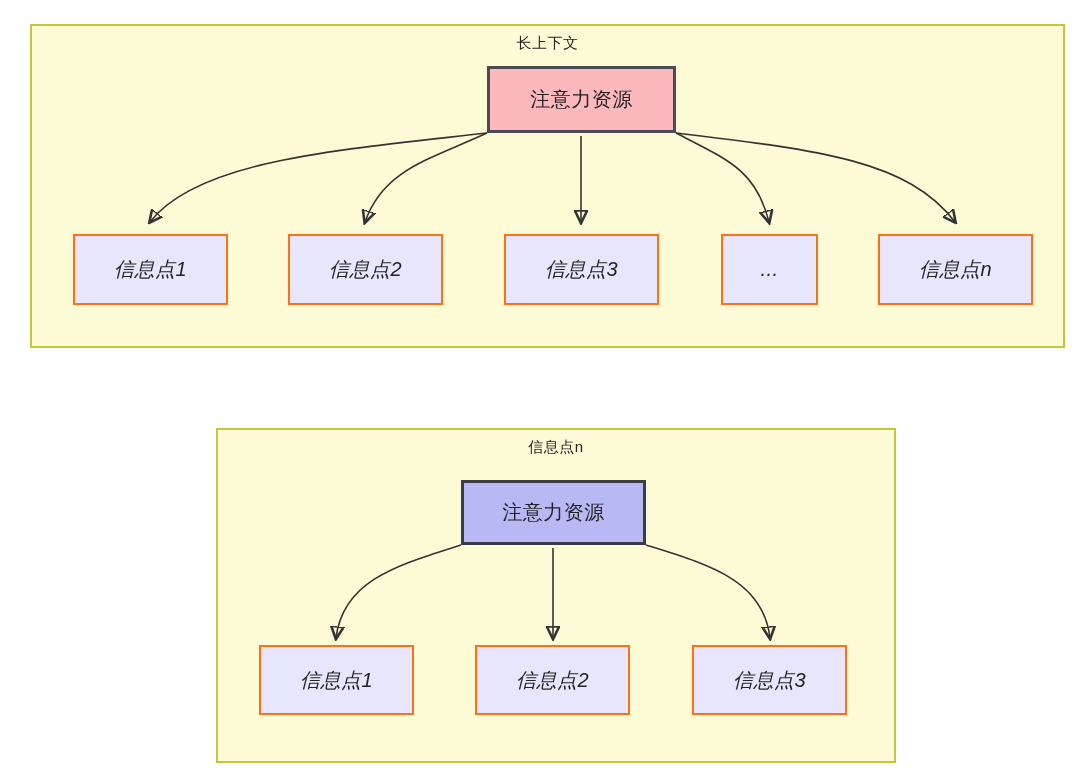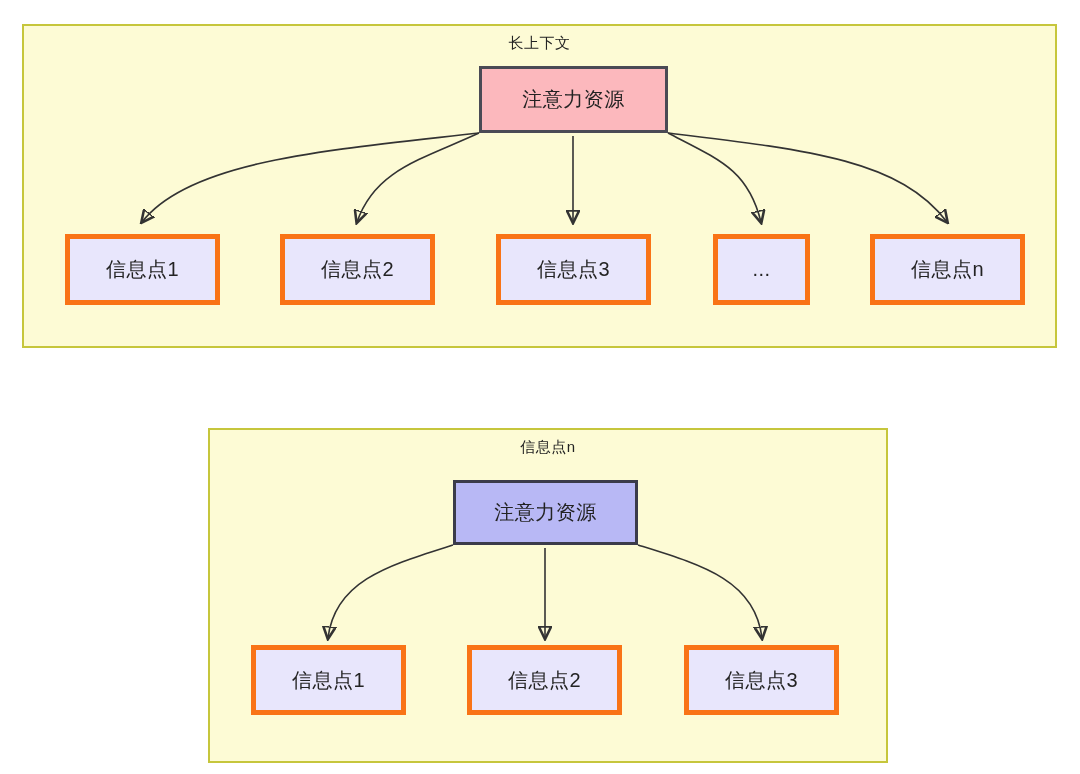--- a/index.html
+++ b/index.html
@@ -10,21 +10,21 @@
   }
   body {
     width: 1080px;
     height: 774px;
     position: relative;
     font-family: "Liberation Sans", "DejaVu Sans", sans-serif;
     overflow: hidden;
   }
   #stage {
     position: absolute;
-    left: 0; top: 0;
+    left: 8px; top: 0;
     width: 920px;
     height: 774px;
   }
   .container-box {
     position: absolute;
     background: #fdfbd5;
     border: 2px solid #c6c63c;
     box-sizing: border-box;
   }
   #container-long {
@@ -63,21 +63,22 @@
   .node-attention-red {
     background: #fcb8bd;
     border: 3px solid #4a4a55;
   }
   .node-attention-blue {
     background: #b8b8f5;
     border: 3px solid #3b3b4a;
   }
   .node-info {
     background: #e8e6fc;
-    border: 5px solid #f97316;
+    border: 2px solid #f97316;
+    font-style: italic;
   }
   svg.edges {
     position: absolute;
     left: 0; top: 0;
     width: 1080px;
     height: 774px;
     pointer-events: none;
     overflow: visible;
   }
   svg.edges path {

